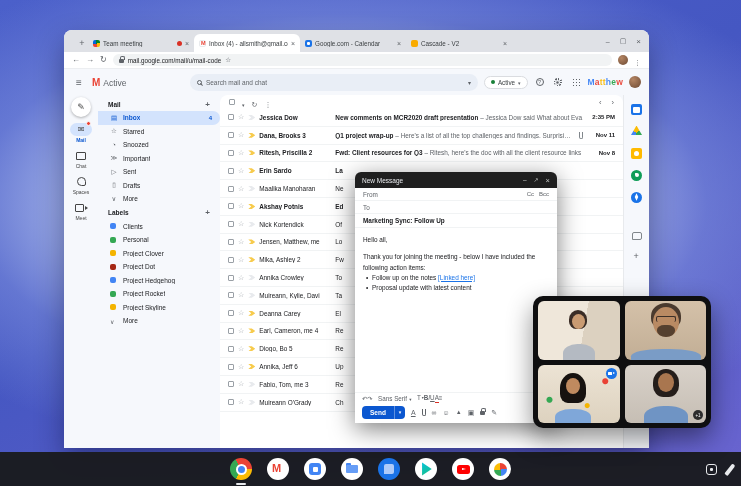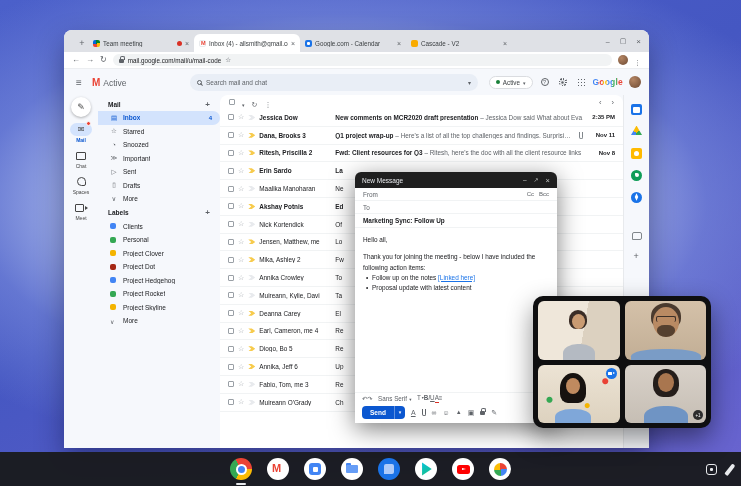--- a/index.html
+++ b/index.html
@@ -325,21 +325,21 @@
         </div>
         <span class="hdr-ic" data-name="help-button">
             <span class="help-ic" data-name="help-icon"></span>
           </span>
         <span class="hdr-ic" data-name="settings-button">
             <span class="gear-ic" data-name="gear-icon"></span>
           </span>
         <span class="hdr-ic" data-name="apps-button">
             <span class="grid-ic" data-name="apps-grid-icon"></span>
           </span>
-        <span class="google-word" data-name="google-wordmark">Google</span>
+        <span class="google-word" data-name="google-wordmark">Matthew</span>
         <span class="gm-avatar" data-name="account-avatar"></span>
       </div>
 
       <div class="gm-body" data-name="gmail-body">
         <div class="rail" data-name="app-rail">
           <div class="compose-btn" data-name="compose-button"></div>
 
         <div class="nav-item active" data-name="nav-rail-mail">
               <span class="nav-ic nic-mail">
                 <span class="nav-badge" data-name="unread-badge"></span>

